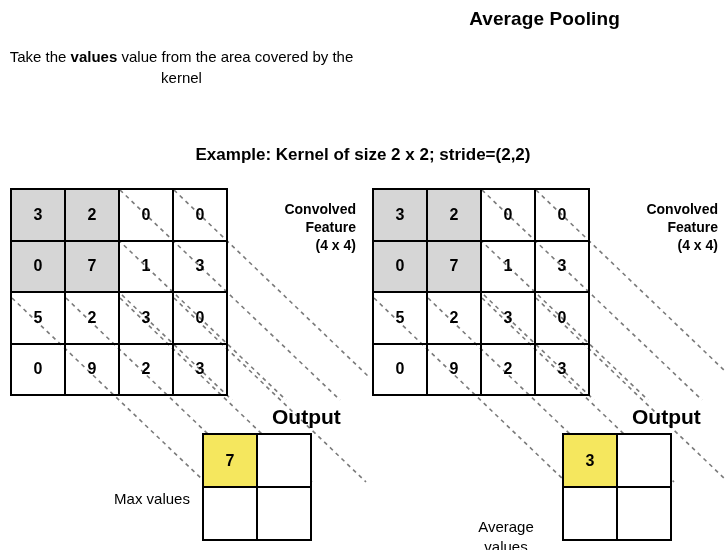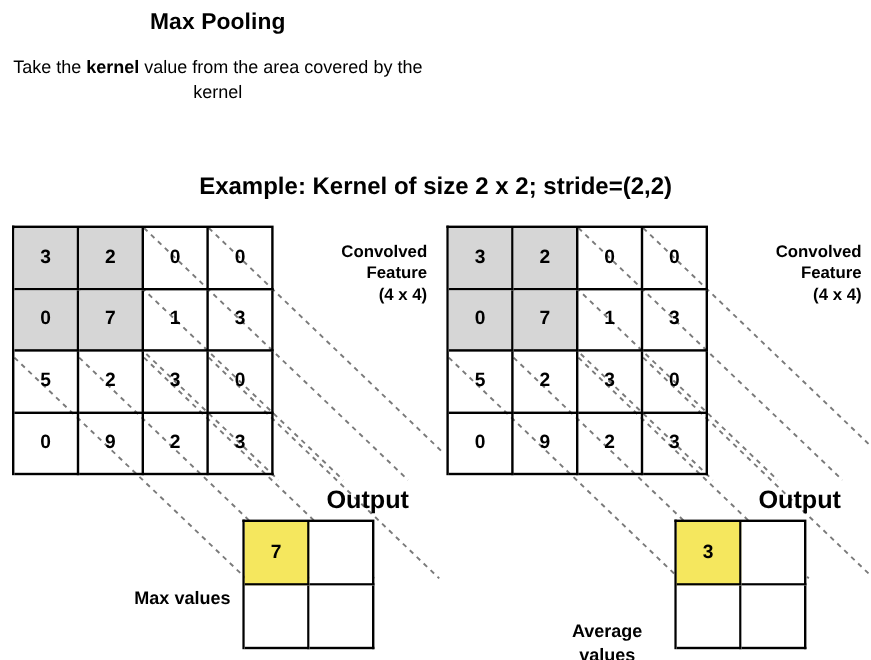--- a/index.html
+++ b/index.html
@@ -45,21 +45,21 @@
     font-weight: normal;
   }
   .subtitle b { font-weight: bold; }
 
   .example-line {
     position: absolute;
     top: 145px;
     left: 0;
     width: 726px;
     text-align: center;
-    font-size: 20px;
+    font-size: 17px;
     font-weight: bold;
     z-index: 6;
   }
 
   
   .grid4 {
     position: absolute;
     width: 218px;
     height: 208px;
     display: grid;
@@ -119,21 +119,21 @@
   }
   .output-label {
     position: absolute;
     font-size: 21px;
     font-weight: bold;
     z-index: 5;
   }
   .values-label {
     position: absolute;
     font-size: 15px;
-    font-weight: bold;
+    font-weight: normal;
     line-height: 20px;
     text-align: center;
     z-index: 5;
   }
 
   .connectors {
     position: absolute;
     left: 0;
     top: 0;
     width: 726px;
@@ -162,27 +162,27 @@
     <line x1="482" y1="190" x2="702" y2="400"></line>
     <line x1="374" y1="298" x2="566" y2="482"></line>
     <line x1="428" y1="298" x2="620" y2="482"></line>
     <line x1="482" y1="298" x2="674" y2="482"></line>
     <line x1="536" y1="190" x2="726" y2="372"></line>
     <line x1="536" y1="298" x2="726" y2="480"></line>
   </g>
 </svg>
 
 <div class="panel panel-left">
-  <div class="title">Max Pooling</div>
   <div class="subtitle">
-    <span>Take the </span><b>kernel</b><span> value from the area covered by the kernel</span>
+    <span>Take the </span><b>values</b><span> value from the area covered by the kernel</span>
   </div>
 </div>
 
 <div class="panel panel-right">
+  <div class="title">Average Pooling</div>
 </div>
 
 <div class="example-line">Example:  Kernel of size 2 x 2;  stride=(2,2)</div>
 
 <div class="grid4" id="grid-left" style="left:10px; top:188px;">
     <div class="cell shaded">3</div>
     <div class="cell shaded">2</div>
     <div class="cell">0</div>
     <div class="cell">0</div>
     <div class="cell shaded">0</div>

